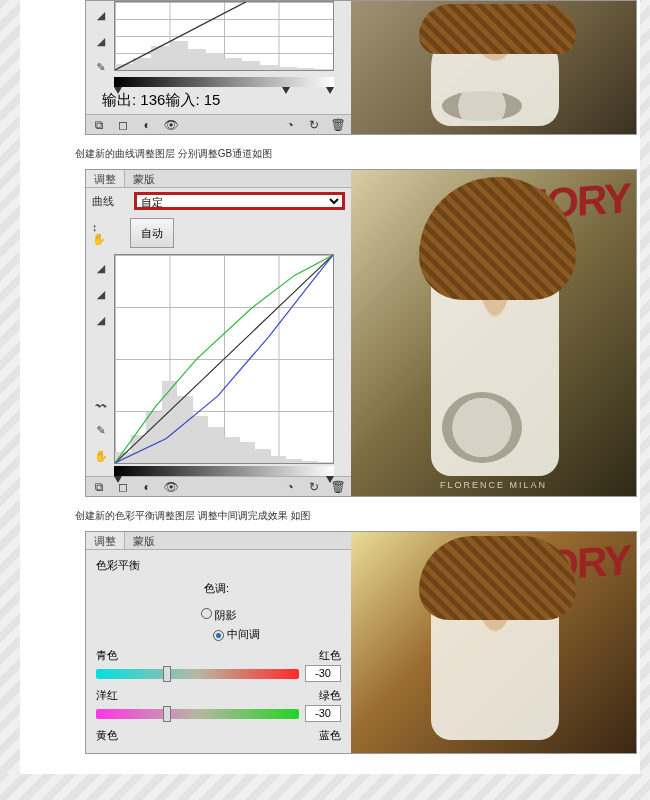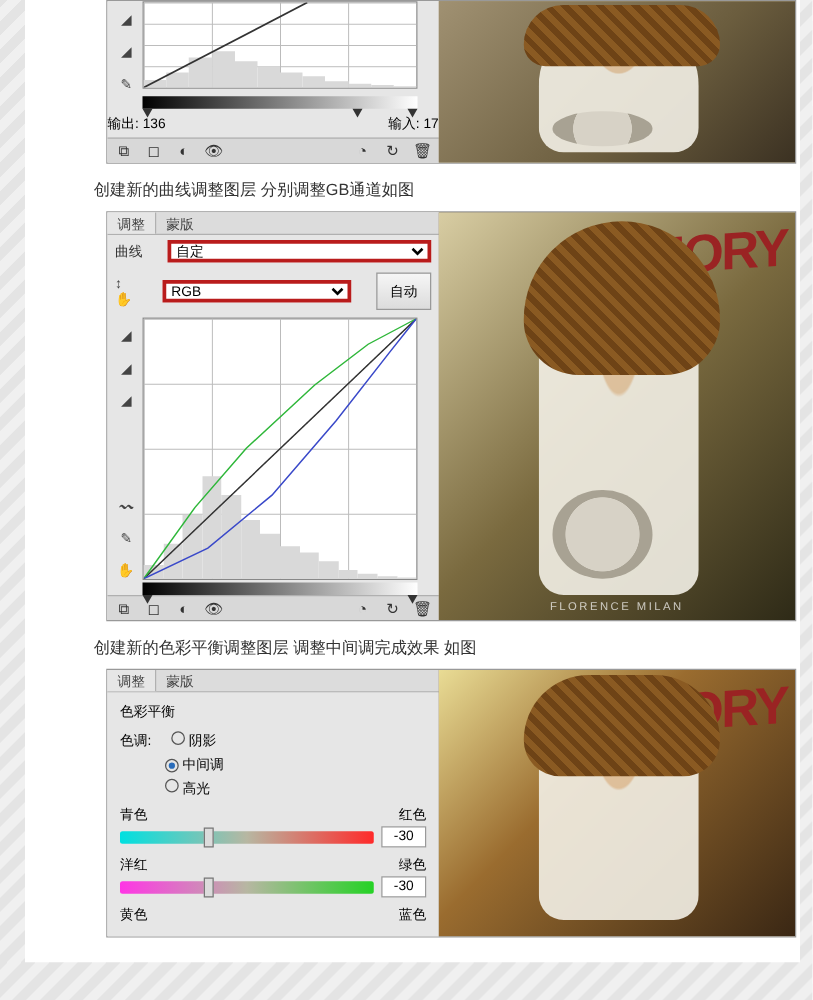--- a/index.html
+++ b/index.html
@@ -22,21 +22,21 @@
       padding: 0 0 20px 0;
       position: relative;
     }
     .watermark {
       position: absolute;
       top: 2px; right: 8px;
       color: #666; font-size: 12px;
       text-align: right; line-height: 1.1;
     }
     .watermark small { font-size: 9px; color: #888; letter-spacing: 0.5px; }
-    .step-text { margin: 12px 0 8px 55px; color: #333; font-size: 13px; }
+    .step-text { margin: 12px 0 8px 55px; color: #333; font-size: 10px; }
 
     
     .block { display: flex; margin-left: 65px; width: 552px; border: 1px solid #999; }
     .panel { background: #e6e6e6; position: relative; font-size: 11px; }
     .panel.curves { width: 265px; }
     .panel.colorbal { width: 265px; }
     .preview { flex: 1; background: #8a7a4f; position: relative; overflow: hidden; }
 
     
     .tabs { display: flex; height: 18px; background: #dcdcdc; border-bottom: 1px solid #b0b0b0; }
@@ -68,29 +68,29 @@
     }
     .histogram { position: absolute; bottom: 0; left: 0; right: 0; height: 45%; display: flex; align-items: flex-end; }
     .histogram div { flex: 1; background: #d9d9d9; }
     .curve-path { position: absolute; inset: 0; width: 100%; height: 100%; }
     .gradient-bar-h { height: 10px; background: linear-gradient(90deg,#000,#fff); margin: 2px 6px 0 28px; width: 220px; position: relative; }
     .gradient-bar-h .handle-l, .gradient-bar-h .handle-r, .gradient-bar-h .handle-m {
       position: absolute; width: 0; height: 0; bottom: -7px;
       border-left: 4px solid transparent; border-right: 4px solid transparent; border-top: 7px solid #333;
     }
     .handle-l { left: 0; } .handle-r { right: 0; } .handle-m { right: 20%; }
-    .io-row { display: flex; justify-content: space-between; padding: 4px 0; font-size: 11px; }
+    .io-row { display: flex; justify-content: flex-start; padding: 4px 0; font-size: 15px; margin-left: 16px; }
     .bottom-bar { height: 20px; background: #d8d8d8; border-top: 1px solid #b0b0b0; display: flex; align-items: center; padding: 0 6px; gap: 10px; justify-content: space-between; }
     .bb-left, .bb-right { display: flex; gap: 10px; }
     .bb-icon { width: 14px; height: 14px; display: flex; align-items: center; justify-content: center; font-size: 12px; color: #333; }
 
     
     .cb-body { padding: 8px 10px; background: #e6e6e6; }
     .cb-title { margin-bottom: 8px; }
-    .cb-tone { display: flex; align-items: center; gap: 12px; margin-bottom: 4px; }
+    .cb-tone { display: flex; align-items: center; gap: 12px; margin-bottom: 4px; flex-direction: column; }
     .cb-tone span.lab { margin-right: 4px; }
     .radio { width: 11px; height: 11px; border: 1px solid #555; border-radius: 50%; display: inline-flex; align-items: center; justify-content: center; margin-right: 3px; }
     .radio.checked::after { content: ""; width: 5px; height: 5px; border-radius: 50%; background: #2a6dbb; }
     .slider-row { margin: 6px 0 2px 0; }
     .slider-labels { display: flex; justify-content: space-between; font-size: 11px; margin-bottom: 2px; }
     .slider-wrap { display: flex; align-items: center; gap: 6px; }
     .slider { flex: 1; height: 10px; position: relative; border-radius: 2px; }
     .slider .thumb { position: absolute; top: -3px; width: 8px; height: 16px; background: #dcdcdc; border: 1px solid #777; transform: translateX(-50%); }
     .slider.cyan-red { background: linear-gradient(90deg,#00e0e0,#b7b7a2,#ff2a2a); }
     .slider.magenta-green { background: linear-gradient(90deg,#ff35e5,#b7b7a2,#25d225); }
@@ -144,21 +144,21 @@
             </svg>
         </div>
       </div>
       <div class="gradient-bar-h">
         <span class="handle-l"></span>
           <span class="handle-m"></span>
           <span class="handle-r"></span>
       </div>
       <div class="io-row">
         <span><span>输出:</span> <span>136</span></span>
-        <span><span>输入:</span> <span>17</span></span>
+        <span><span>输入:</span> <span>15</span></span>
       </div>
       <div class="bottom-bar">
         <div class="bb-left">
           <span class="bb-icon">⧉</span>
           <span class="bb-icon">◻</span>
           <span class="bb-icon">◐</span>
           <span class="bb-icon">👁</span>
         </div>
         <div class="bb-right">
           <span class="bb-icon">◔</span>
@@ -184,23 +184,20 @@
         <div class="tab">蒙版</div>
       </div>
       <div class="row">
         <label>曲线</label>
         <select class="preset">
           <option>自定</option>
         </select>
       </div>
       <div class="row">
         <span class="tool" style="width:18px">↕✋</span>
-        <select class="channel">
-          <option>RGB</option>
-        </select>
         <button class="auto-btn">自动</button>
       </div>
       <div class="curve-zone">
         <div class="left-tools">
           <span class="tool">◢</span>
           <span class="tool">◢</span>
           <span class="tool">◢</span>
           <div style="flex:1"></div>
           <span class="tool">〰</span>
           <span class="tool">✎</span>
@@ -271,23 +268,20 @@
       <div class="cb-body">
         <div class="cb-title">色彩平衡</div>
 
         <div class="cb-tone">
           <span class="lab">色调:</span>
           <span><span class="radio"></span><span>阴影</span></span>
         </div>
         <div class="cb-tone" style="margin-left:36px">
           <span><span class="radio checked"></span><span>中间调</span></span>
         </div>
-        <div class="cb-tone" style="margin-left:36px">
-          <span><span class="radio"></span><span>高光</span></span>
-        </div>
 
         <div class="slider-row">
           <div class="slider-labels">
             <span>青色</span>
             <span>红色</span>
           </div>
           <div class="slider-wrap">
             <div class="slider cyan-red">
               <div class="thumb" style="left:35%"></div>
             </div>

